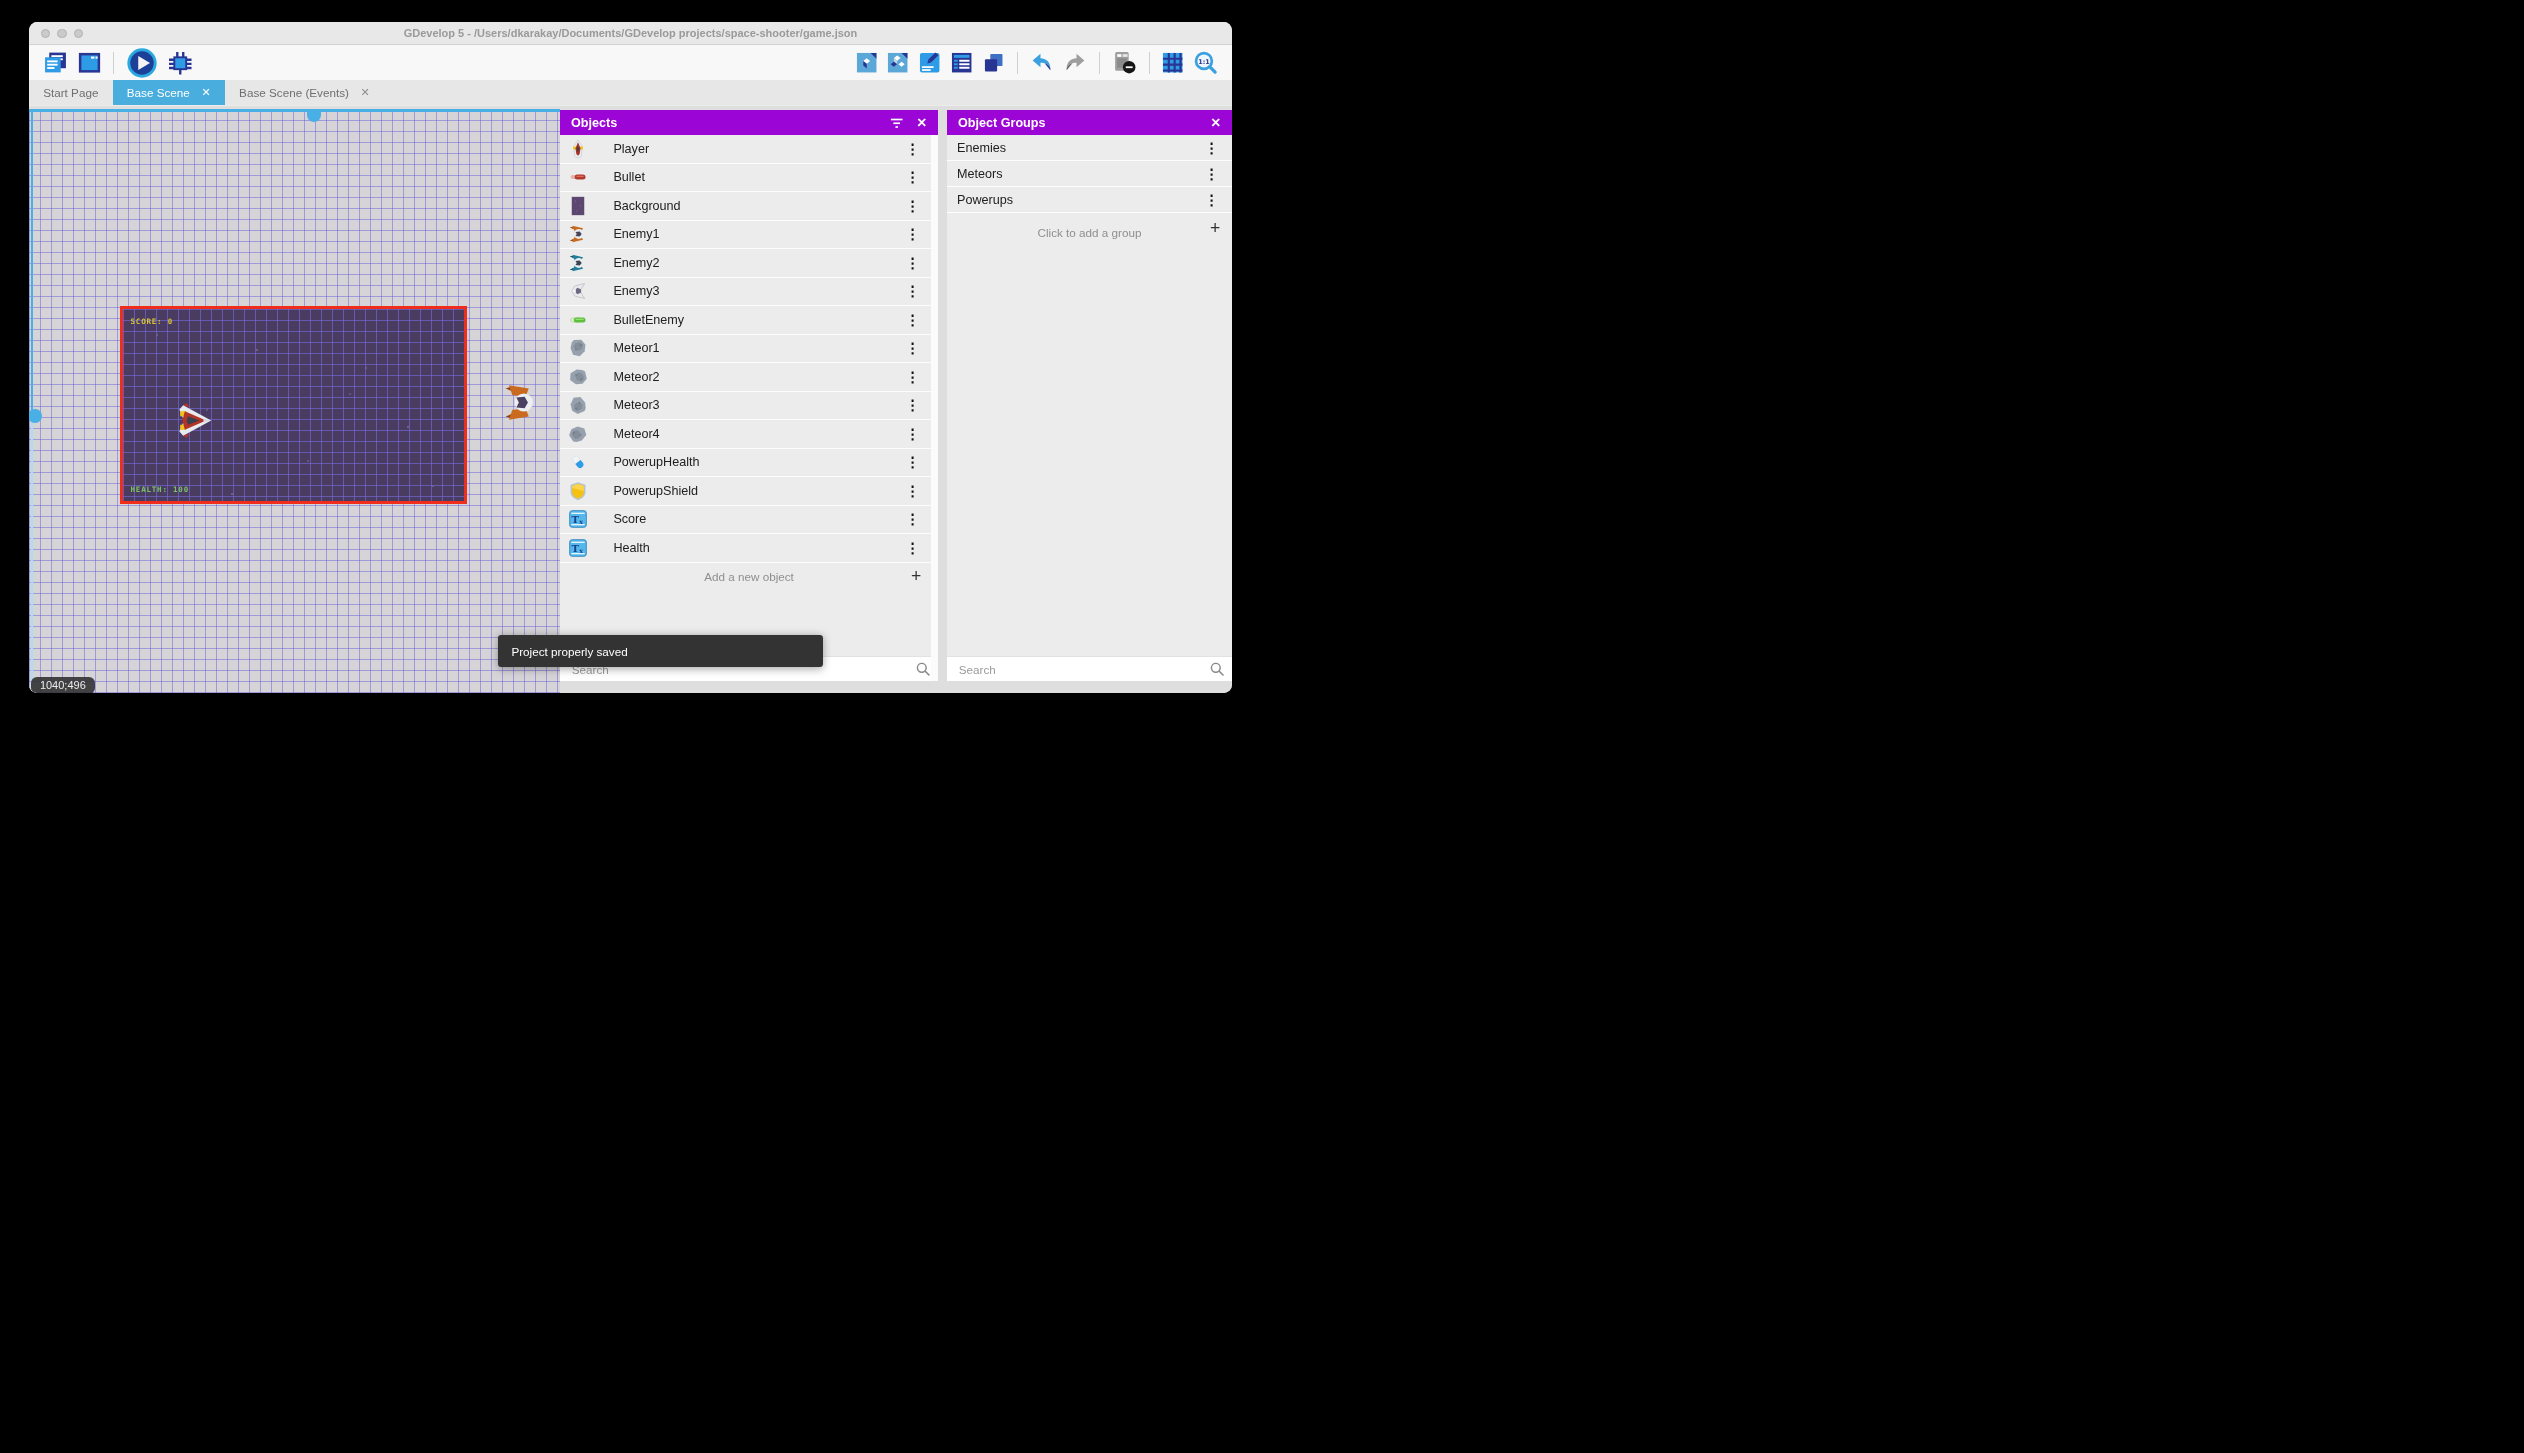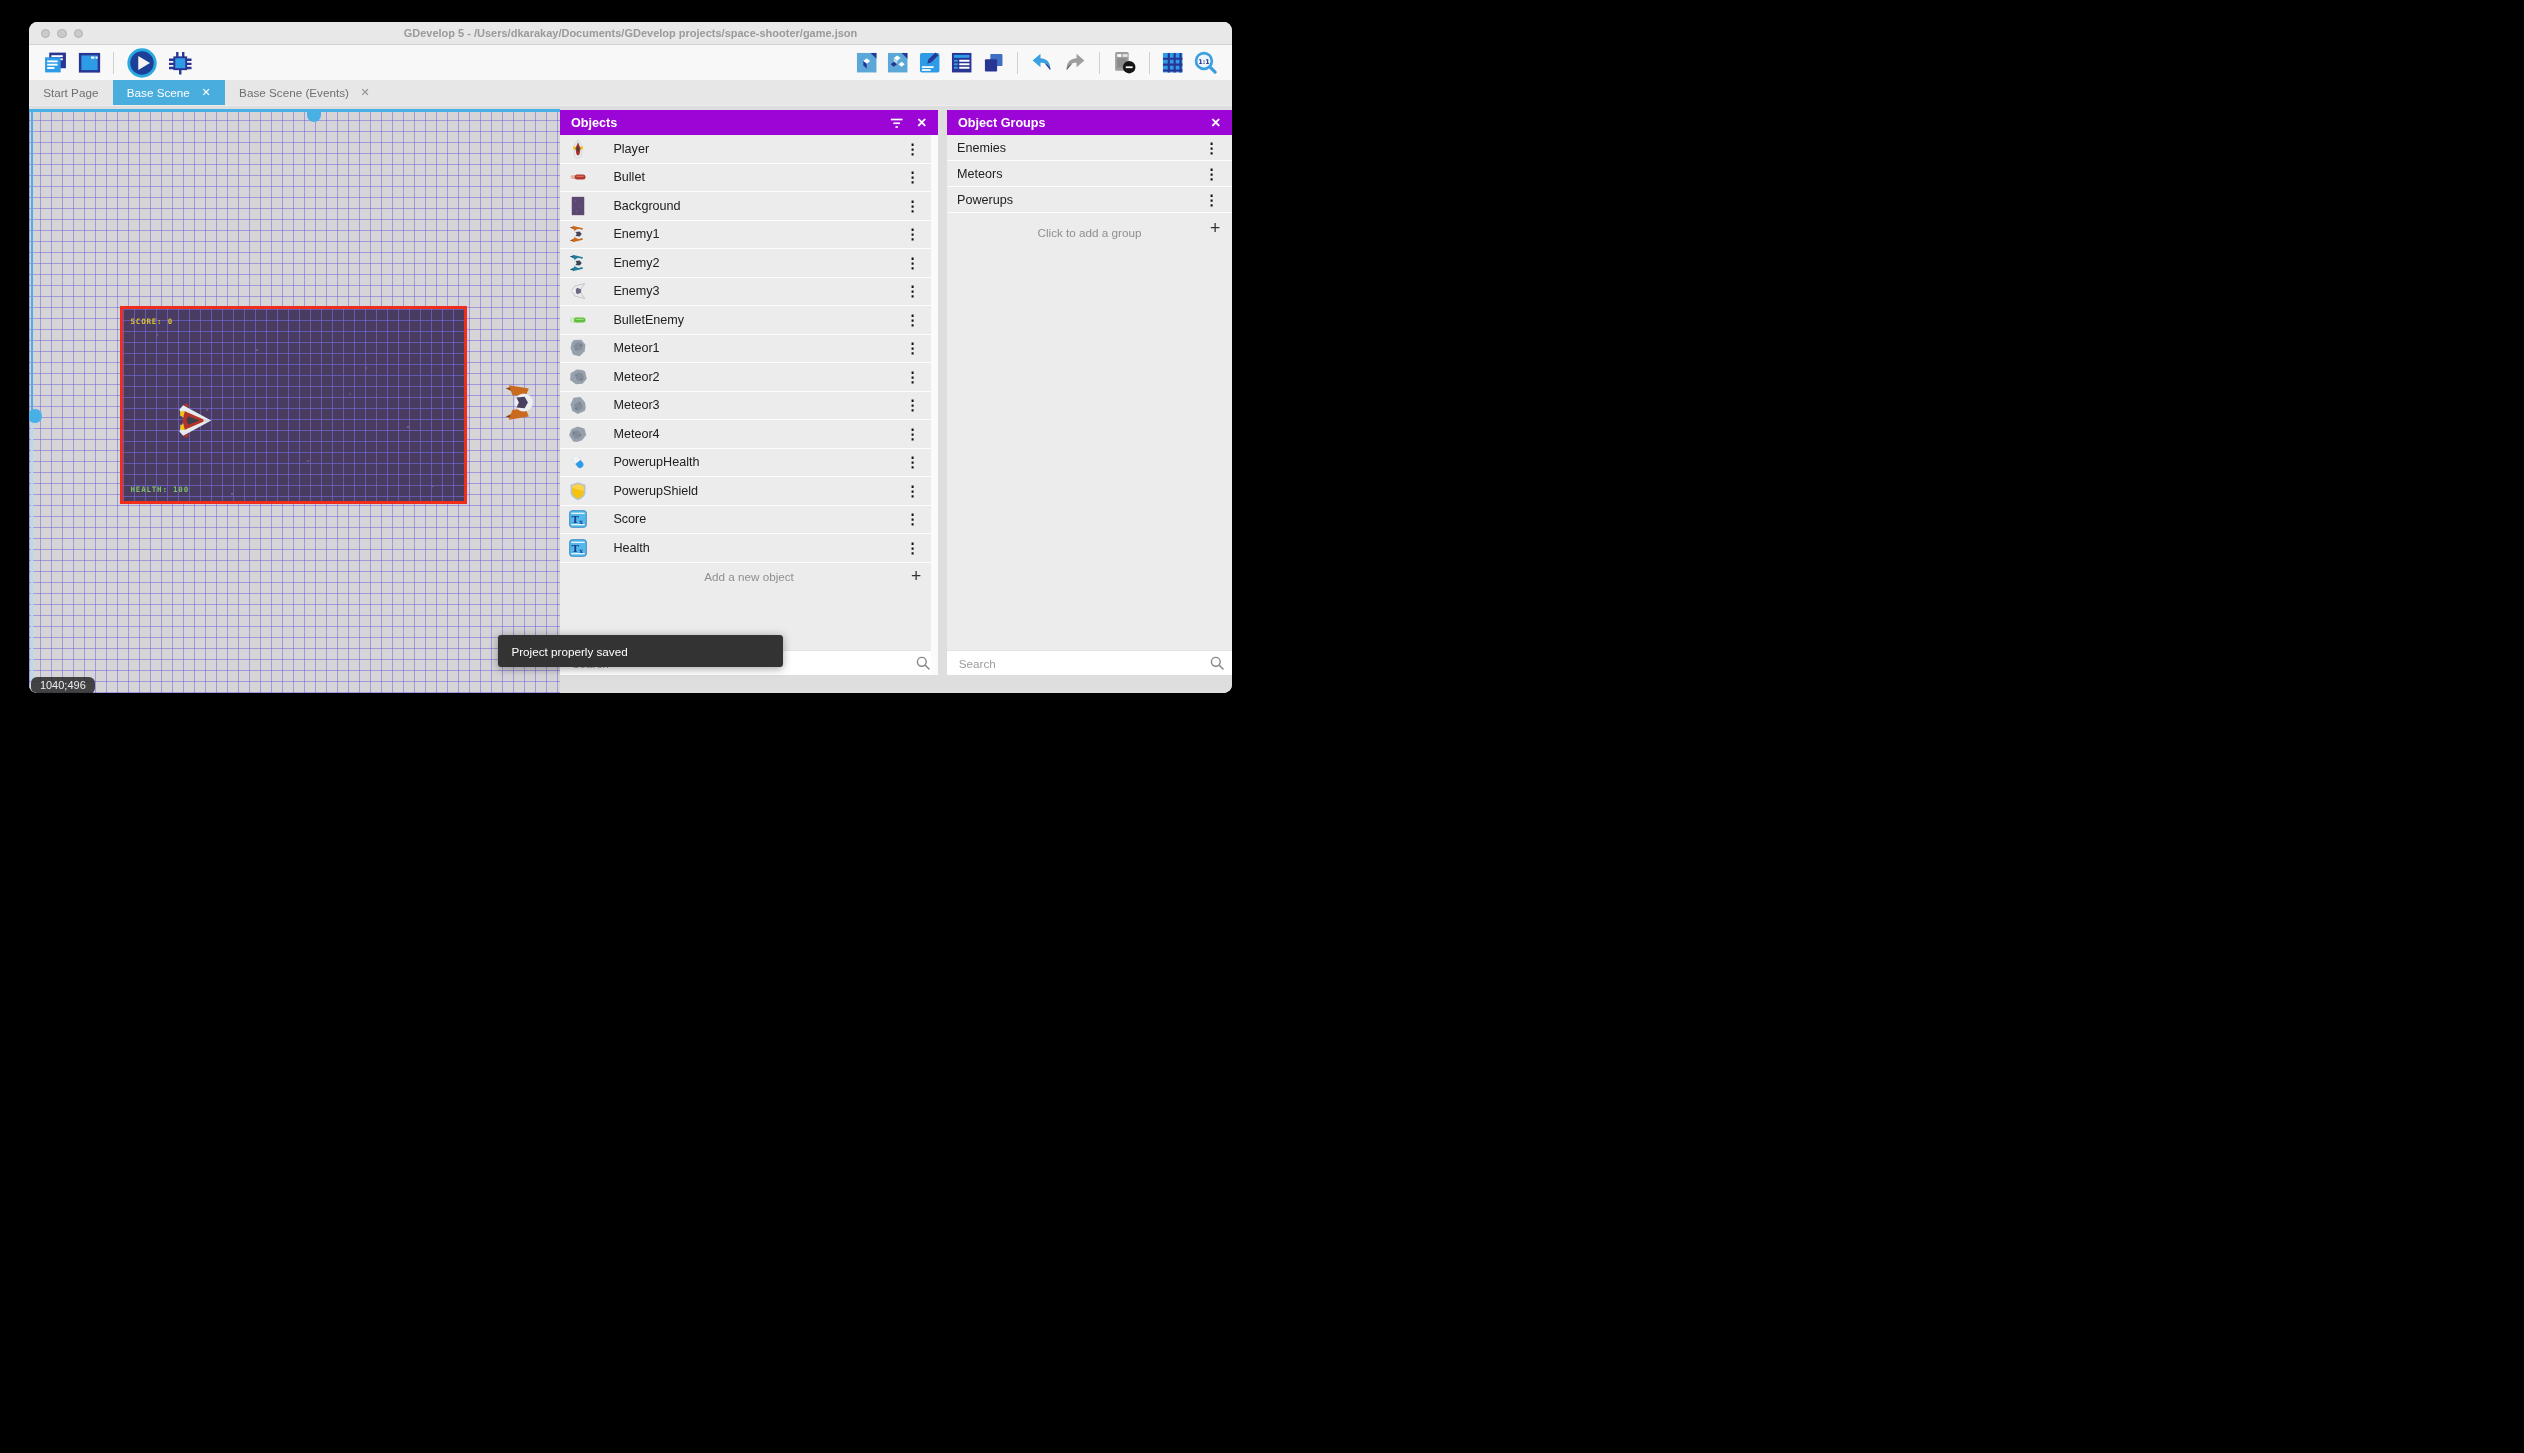--- a/index.html
+++ b/index.html
@@ -52,25 +52,25 @@
   .score-text { position:absolute; left:7.5px; top:7.5px; font-family:"DejaVu Sans Mono",monospace; font-size:7.5px; font-weight:bold; color:#d9c430; letter-spacing:0.8px; }
   .health-text { position:absolute; left:7.5px; bottom:7.5px; font-family:"DejaVu Sans Mono",monospace; font-size:7.5px; font-weight:bold; color:#7cc55e; letter-spacing:0.8px; }
 
   .player-sprite { position:absolute; left:144px; top:292px; }
   .enemy-sprite  { position:absolute; left:475px; top:274px; }
 
   .coords-badge { position:absolute; left:1.7px; bottom:1.7px; background:rgba(45,45,45,.88); color:#ececec;
     font-size:11px; padding:2.5px 9.2px 3.3px; border-radius:6px; }
 
   
-  .toast { position:absolute; left:469px; top:613px; width:285px; height:32px; background:#333333; border-radius:3.3px;
+  .toast { position:absolute; left:469px; top:613px; width:325px; height:32px; background:#333333; border-radius:3.3px;
     color:#fff; font-size:11.7px; display:flex; align-items:center; padding-left:13.4px; z-index:40; box-shadow:0 1.7px 8.4px rgba(0,0,0,.35); }
 
   
-  .panel { position:absolute; top:4.2px; bottom:18px; background:#ececec; display:flex; flex-direction:column; }
+  .panel { position:absolute; top:4.2px; bottom:12px; background:#ececec; display:flex; flex-direction:column; }
   .objects-panel { left:531px; width:378px; }
   .groups-panel  { left:918px; width:285px; }
   .panel-header { flex:0 0 25px; background:#9b05d5; color:#fff; display:flex; align-items:center; padding:0 11px; }
   .panel-title { font-size:12.6px; font-weight:bold; flex:1; }
   .hicon { margin-left:13.4px; display:flex; align-items:center; cursor:pointer; }
   .hclose { font-size:12.6px; color:#fff; cursor:pointer; margin-left:13.4px; font-weight:bold; }
 
   .panel-body { position:relative; flex:1; display:flex; flex-direction:column; overflow:hidden; }
   .scroll-gutter { position:absolute; right:0; top:0; bottom:0; width:6.7px; background:#fbfbfb; z-index:2; }
 

